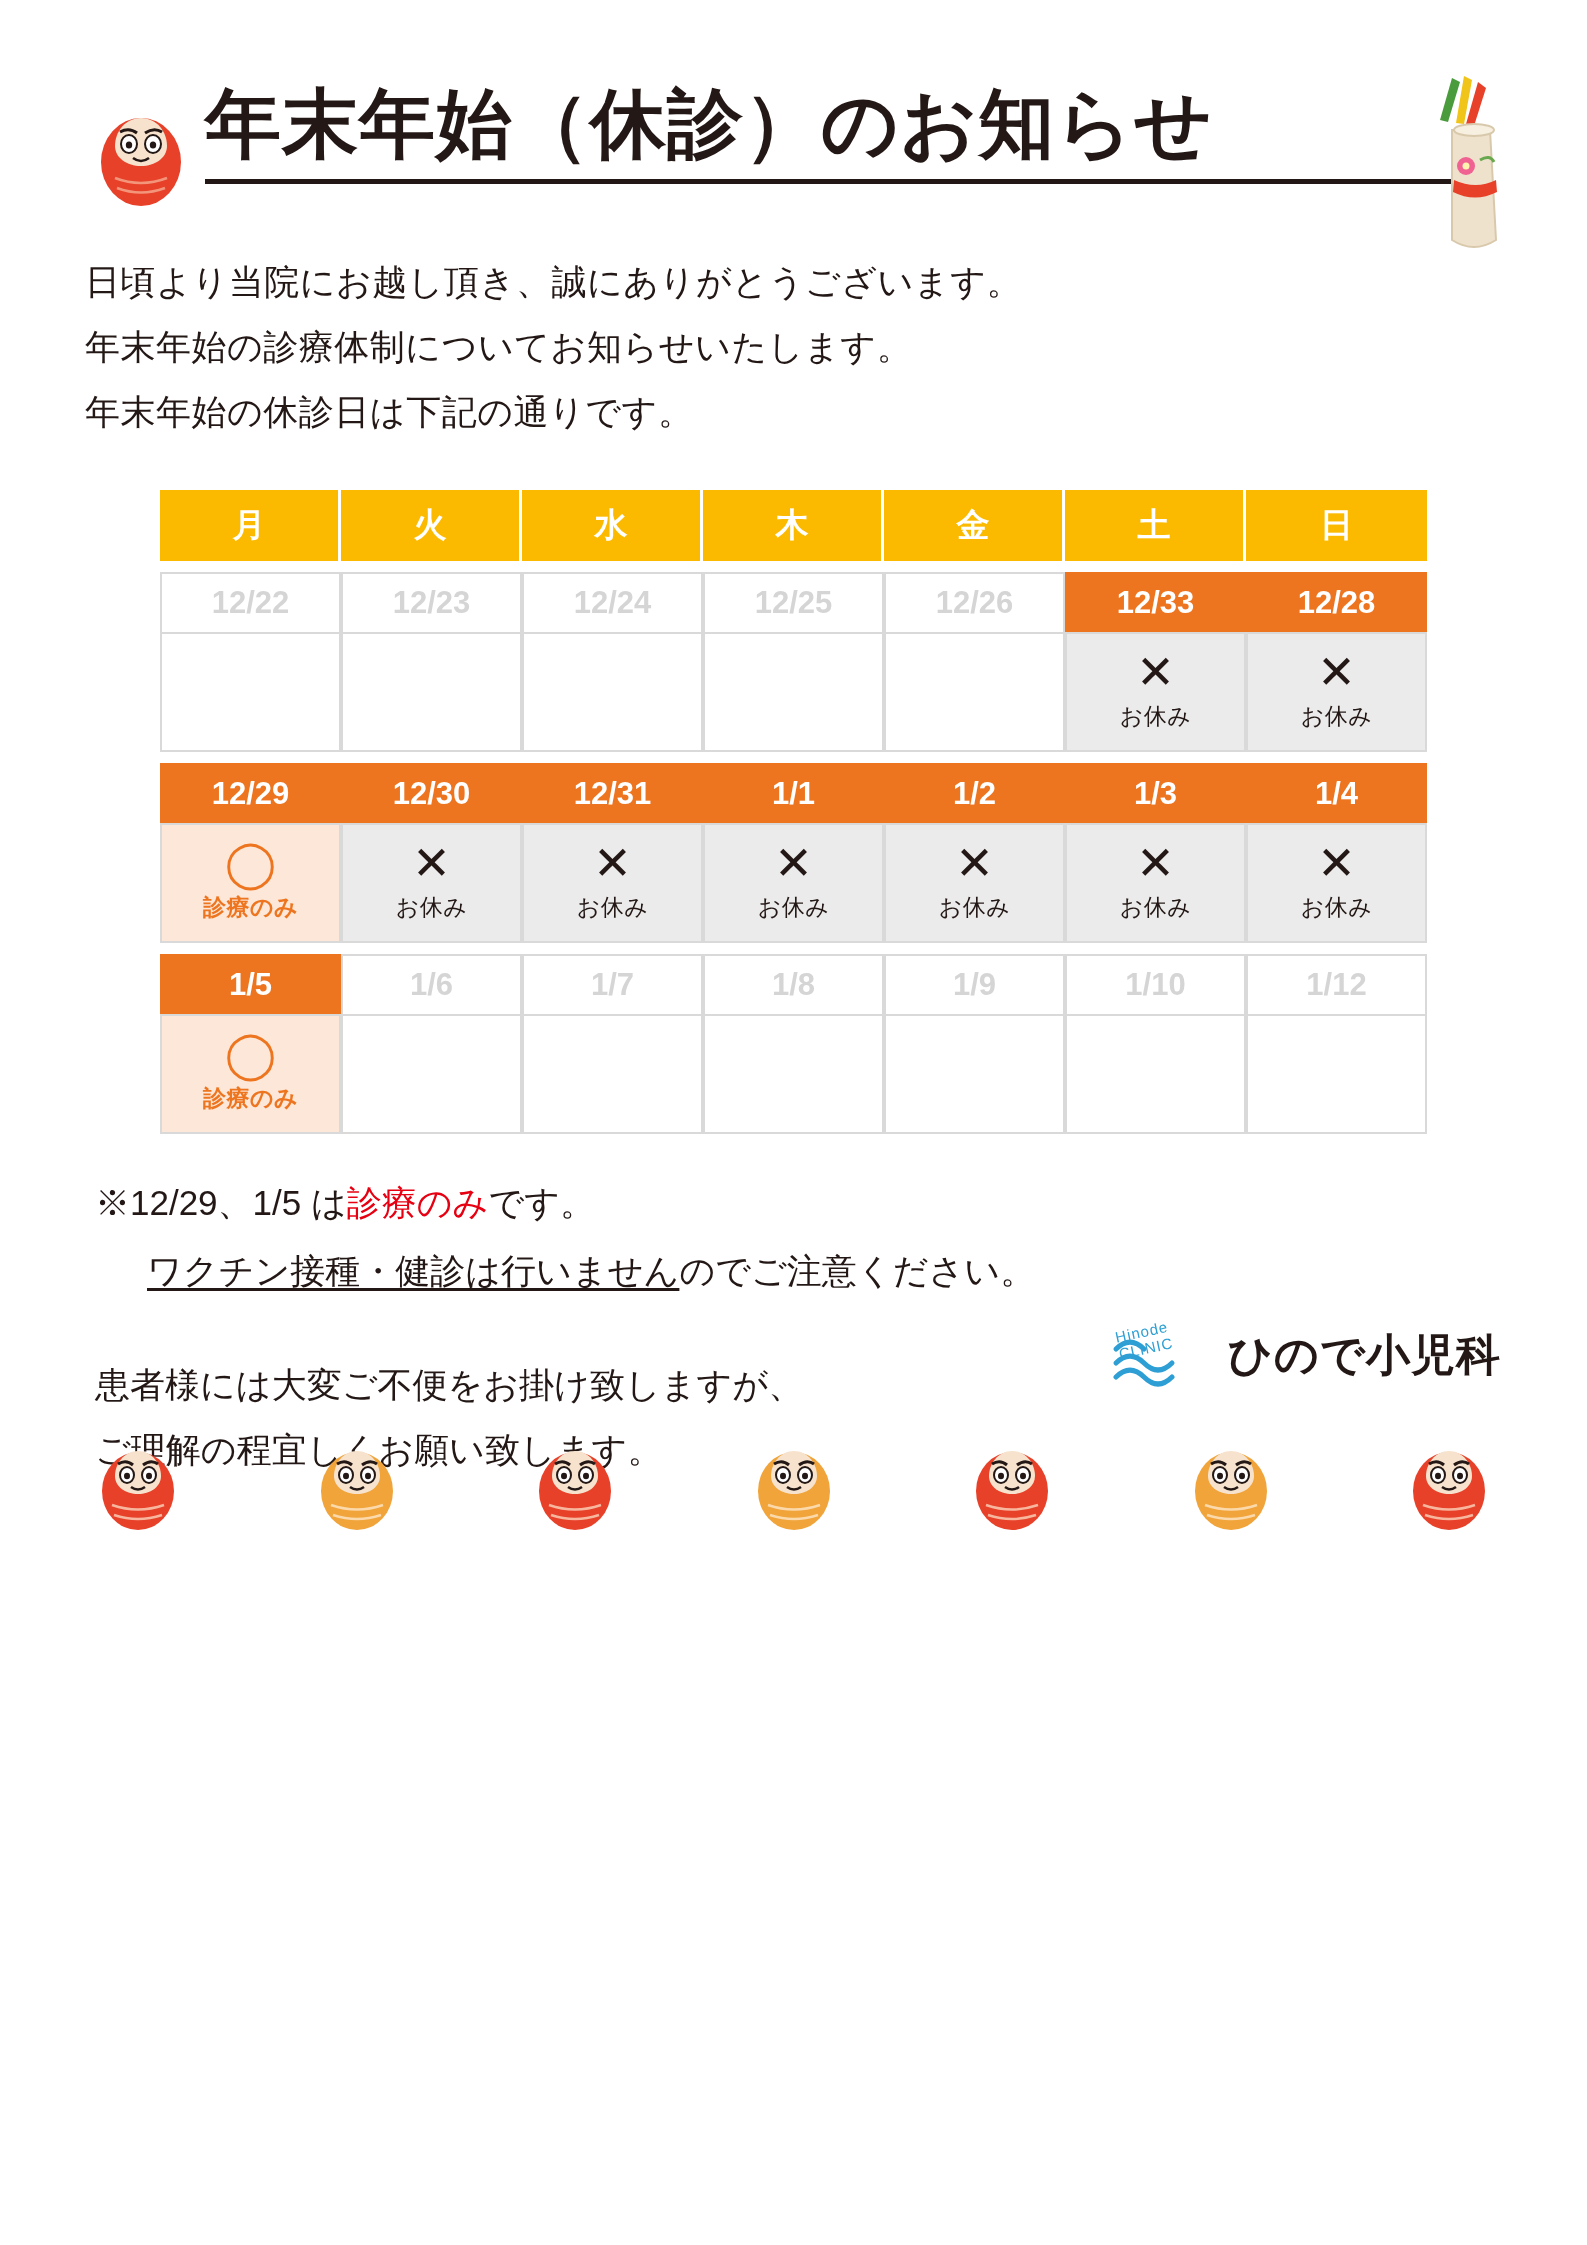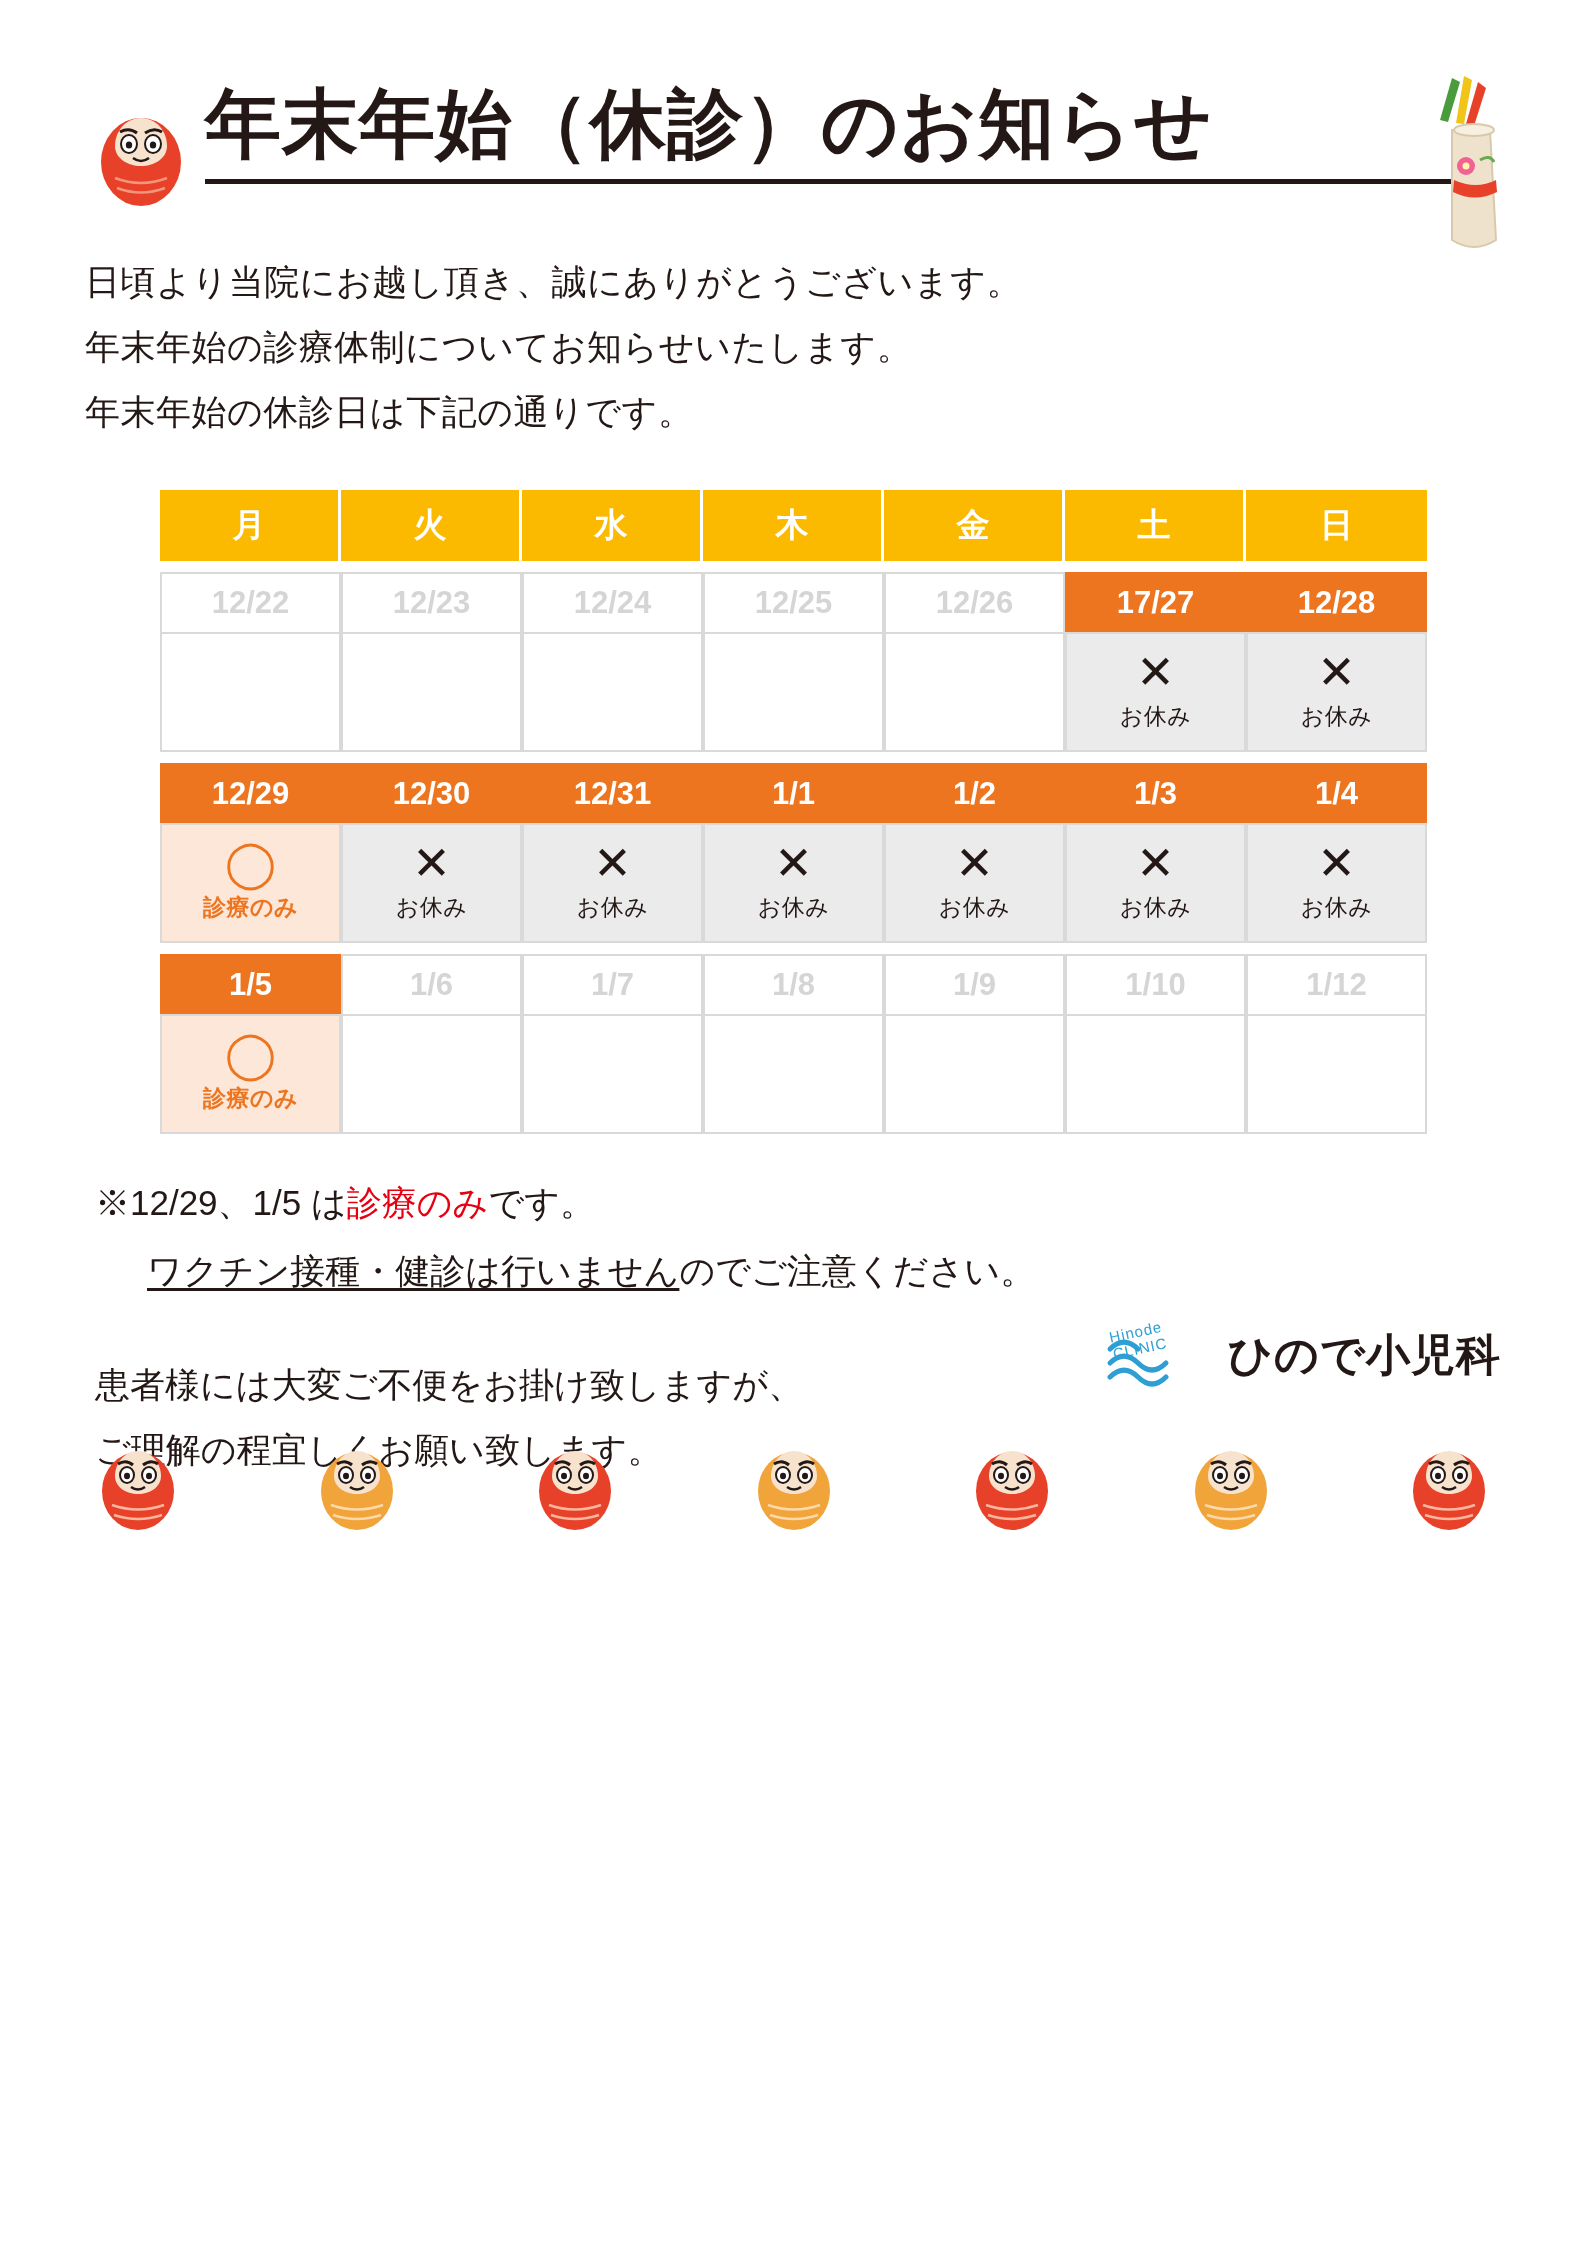--- a/index.html
+++ b/index.html
@@ -160,21 +160,21 @@
     bottom: 196px;
     display: flex;
     align-items: center;
   }
   .logo-mark { position: relative; width: 120px; height: 76px; }
   .logo-text {
     font-size: 44px;
     font-weight: bold;
     color: #231815;
     letter-spacing: 1px;
-    margin-left: 6px;
+    margin-left: 0;
   }
   .logo-en {
     position: absolute;
     top: 0px;
     left: 8px;
     font-size: 15px;
     color: #2e9fd4;
     letter-spacing: 1px;
     transform: rotate(-12deg);
   }
@@ -248,21 +248,21 @@
       </table>
 
     <table class="cal block">
       <tbody>
           <tr>
         <td class="datecell dim">12/22</td>
         <td class="datecell dim">12/23</td>
         <td class="datecell dim">12/24</td>
         <td class="datecell dim">12/25</td>
         <td class="datecell dim">12/26</td>
-        <td class="datecell hl">17/27</td>
+        <td class="datecell hl">12/33</td>
         <td class="datecell hl">12/28</td>
       </tr>
       <tr>
         <td class="emptycell"></td>
         <td class="emptycell"></td>
         <td class="emptycell"></td>
         <td class="emptycell"></td>
         <td class="emptycell"></td>
         <td class="statcell closed">
           <span class="mark x">✕</span>

